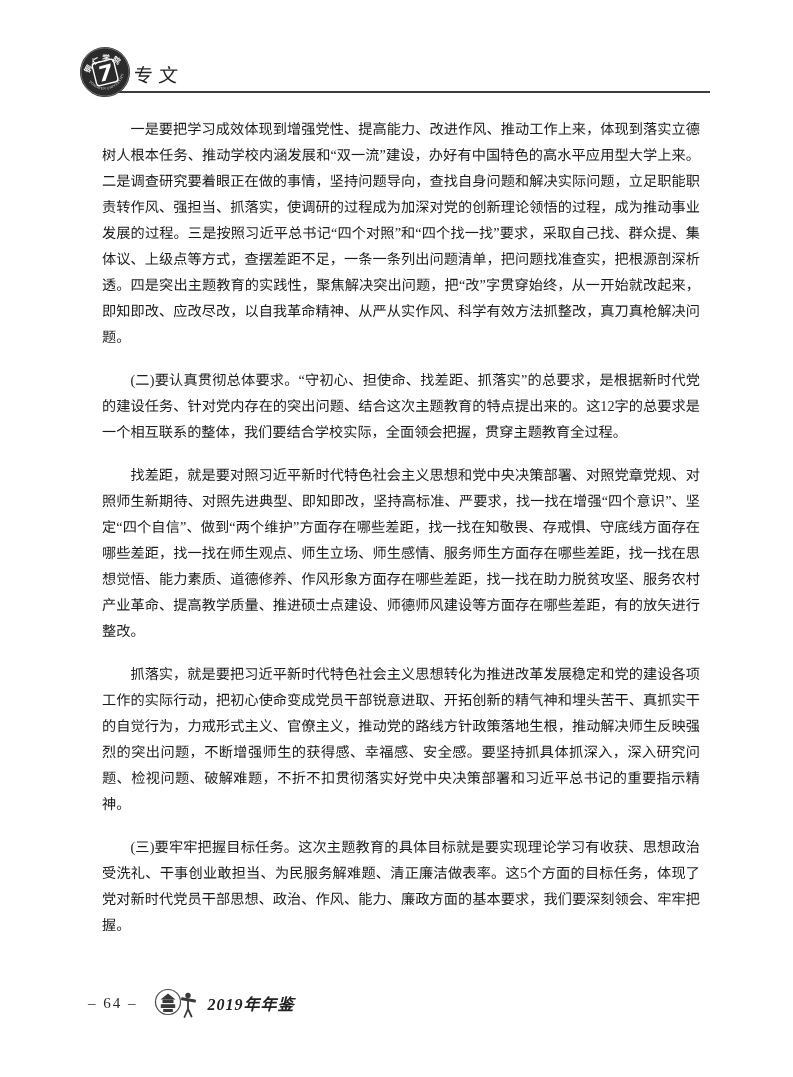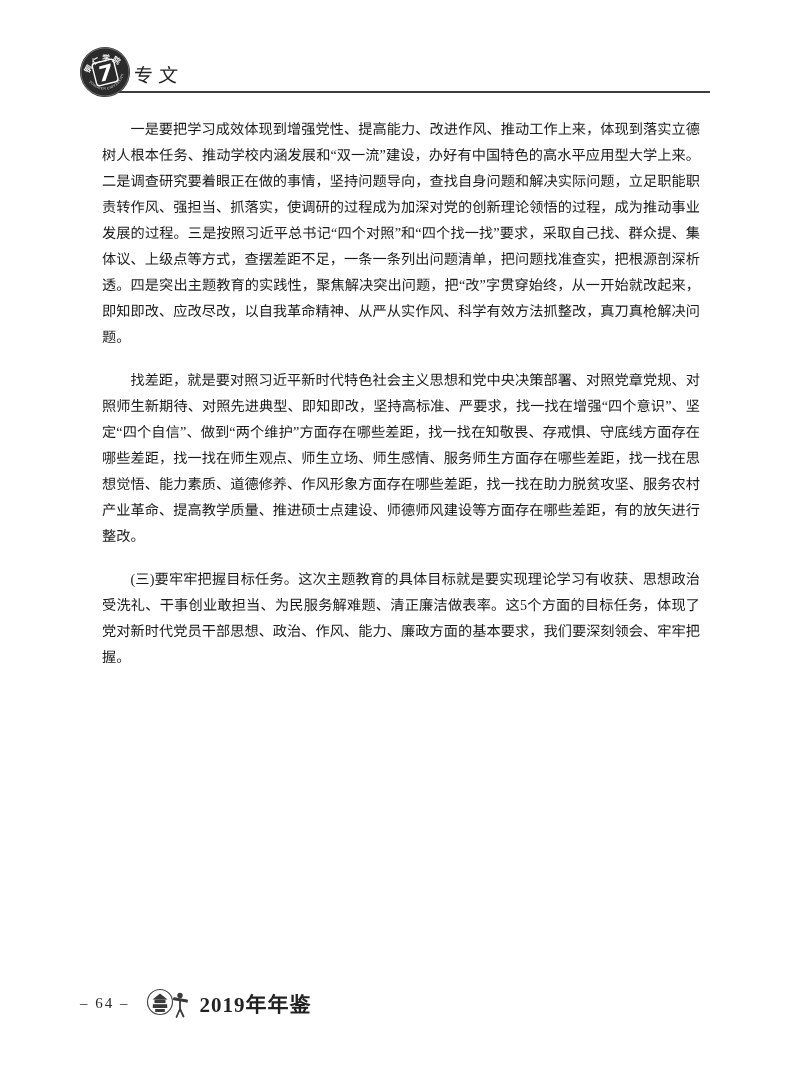--- a/index.html
+++ b/index.html
@@ -59,39 +59,40 @@
   }
   .body-text p {
     margin: 17px;
     text-indent: 2em;
     word-break: break-all;
   }
 
   
   .footer {
     position: absolute;
-    left: 80px;
+    left: 88px;
     top: 986px;
     height: 34px;
     display: flex;
     align-items: center;
     z-index: 2;
   }
   .page-number {
     font-size: 15px;
     letter-spacing: 2px;
     color: #2a2a2a;
     margin-right: 16px;
     white-space: nowrap;
   }
   .yb-icon { width: 46px; height: 32px; margin-right: 8px; }
   .yb-icon svg { width: 100%; height: 100%; display: block; }
   .yb-label {
-    font-size: 21px;
+    font-size: 16px;
     font-weight: bold;
+    font-style: italic;
     letter-spacing: 1px;
     color: #222;
     white-space: nowrap;
   }
 </style>
 </head>
 <body>
 
 <div class="page">
 
@@ -113,21 +114,23 @@
         <rect x="15" y="15" width="22" height="23" rx="3" fill="none" stroke="#ffffff" stroke-width="1.4"></rect>
         <text x="26" y="34.5" text-anchor="middle" font-size="21" font-weight="bold" font-style="italic" fill="#ffffff" font-family="'DejaVu Sans', sans-serif">7</text>
       </g>
     </svg>
   </div>
 
   <span class="section-label">专文</span>
 
   <main class="body-text">
       <p>一是要把学习成效体现到增强党性、提高能力、改进作风、推动工作上来，体现到落实立德树人根本任务、推动学校内涵发展和“双一流”建设，办好有中国特色的高水平应用型大学上来。二是调查研究要着眼正在做的事情，坚持问题导向，查找自身问题和解决实际问题，立足职能职责转作风、强担当、抓落实，使调研的过程成为加深对党的创新理论领悟的过程，成为推动事业发展的过程。三是按照习近平总书记“四个对照”和“四个找一找”要求，采取自己找、群众提、集体议、上级点等方式，查摆差距不足，一条一条列出问题清单，把问题找准查实，把根源剖深析透。四是突出主题教育的实践性，聚焦解决突出问题，把“改”字贯穿始终，从一开始就改起来，即知即改、应改尽改，以自我革命精神、从严从实作风、科学有效方法抓整改，真刀真枪解决问题。</p>
+      <p>(二)要认真贯彻总体要求。“守初心、担使命、找差距、抓落实”的总要求，是根据新时代党的建设任务、针对党内存在的突出问题、结合这次主题教育的特点提出来的。这12字的总要求是一个相互联系的整体，我们要结合学校实际，全面领会把握，贯穿主题教育全过程。</p>
       <p>找差距，就是要对照习近平新时代特色社会主义思想和党中央决策部署、对照党章党规、对照师生新期待、对照先进典型、即知即改，坚持高标准、严要求，找一找在增强“四个意识”、坚定“四个自信”、做到“两个维护”方面存在哪些差距，找一找在知敬畏、存戒惧、守底线方面存在哪些差距，找一找在师生观点、师生立场、师生感情、服务师生方面存在哪些差距，找一找在思想觉悟、能力素质、道德修养、作风形象方面存在哪些差距，找一找在助力脱贫攻坚、服务农村产业革命、提高教学质量、推进硕士点建设、师德师风建设等方面存在哪些差距，有的放矢进行整改。</p>
+      <p>抓落实，就是要把习近平新时代特色社会主义思想转化为推进改革发展稳定和党的建设各项工作的实际行动，把初心使命变成党员干部锐意进取、开拓创新的精气神和埋头苦干、真抓实干的自觉行为，力戒形式主义、官僚主义，推动党的路线方针政策落地生根，推动解决师生反映强烈的突出问题，不断增强师生的获得感、幸福感、安全感。要坚持抓具体抓深入，深入研究问题、检视问题、破解难题，不折不扣贯彻落实好党中央决策部署和习近平总书记的重要指示精神。</p>
       <p>(三)要牢牢把握目标任务。这次主题教育的具体目标就是要实现理论学习有收获、思想政治受洗礼、干事创业敢担当、为民服务解难题、清正廉洁做表率。这5个方面的目标任务，体现了党对新时代党员干部思想、政治、作风、能力、廉政方面的基本要求，我们要深刻领会、牢牢把握。</p>
     </main>
 
   <footer class="footer">
     <span class="page-number">– 64 –</span>
 
     <span class="yb-icon">
       <svg viewBox="0 0 46 32" xmlns="http://www.w3.org/2000/svg">
         <circle cx="14" cy="15" r="12.5" fill="none" stroke="#4a4a4a" stroke-width="1.2"></circle>
         <path d="M6.5 12.5 L14 6.5 L21.5 12.5 Z" fill="#3a3a3a"></path>

